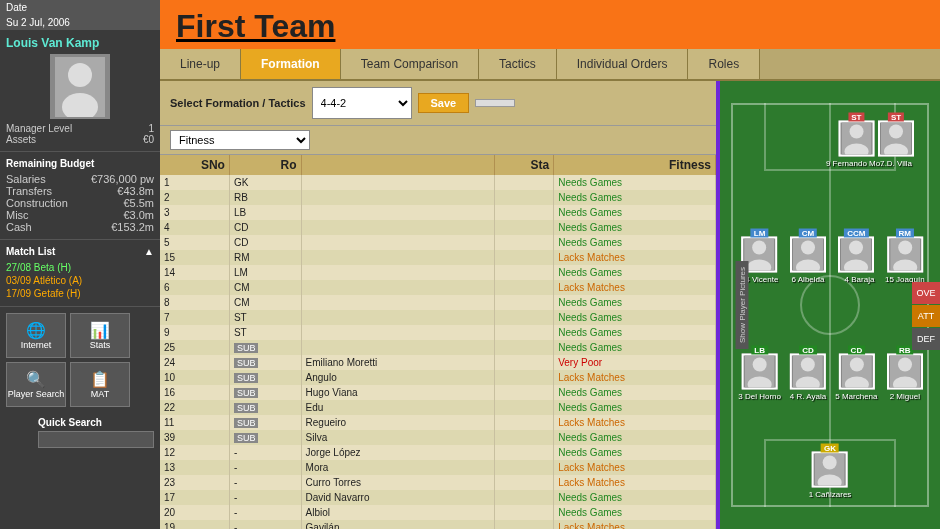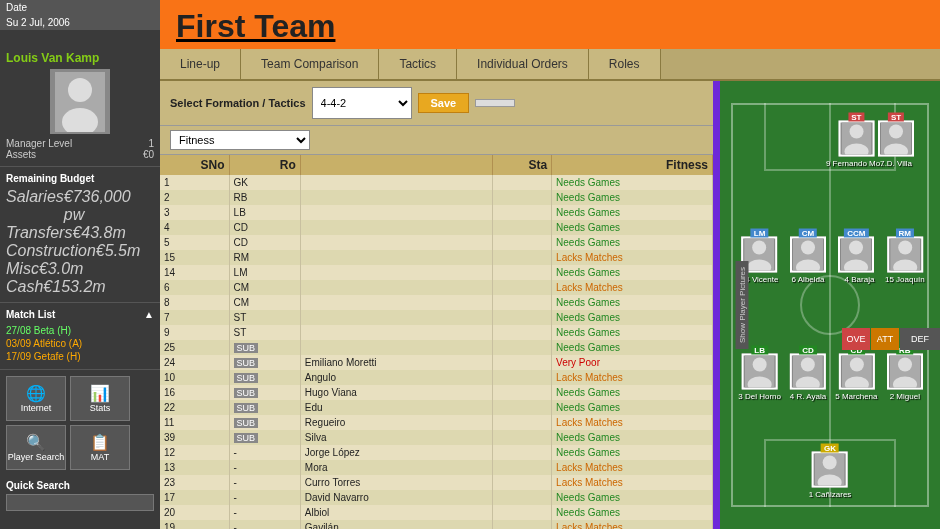--- a/index.html
+++ b/index.html
@@ -5,56 +5,56 @@
     * { margin: 0; padding: 0; box-sizing: border-box; }
     body { width: 940px; height: 529px; overflow: hidden; font-family: Arial, sans-serif; font-size: 11px; background: #2a2a2a; }
 
     .main-container { display: flex; width: 940px; height: 529px; }
 
     
     .sidebar { width: 160px; background: #3a3a3a; color: #ccc; flex-shrink: 0; }
     .sidebar-date { background: #555; color: #fff; padding: 2px 6px; font-size: 10px; }
     .sidebar-title { background: #555; color: #fff; padding: 2px 6px; font-size: 10px; }
     .manager-section { padding: 6px; border-bottom: 1px solid #555; }
-    .manager-name { color: #84cc16; font-weight: bold; font-size: 12px; margin-bottom: 4px; margin-top: 15px; }
+    .manager-name { color: #5eead4; font-weight: bold; font-size: 12px; margin-bottom: 4px; }
     .manager-avatar { width: 60px; height: 65px; background: #888; margin: 0 auto 4px; display: flex; align-items: center; justify-content: center; overflow: hidden; }
     .manager-avatar svg { width: 50px; height: 60px; }
     .manager-stats { font-size: 10px; color: #ccc; }
     .manager-stats div { display: flex; justify-content: space-between; }
     .budget-section { padding: 6px; border-bottom: 1px solid #555; }
     .budget-title { color: #fff; font-weight: bold; margin-bottom: 4px; font-size: 10px; }
-    .budget-row { display: flex; justify-content: flex-start; font-size: 16px; color: #ccc; font-style: italic; }
+    .budget-row { display: flex; justify-content: space-between; font-size: 11px; color: #ccc; }
     .match-list { padding: 6px; border-bottom: 1px solid #555; }
     .match-list-title { color: #fff; font-weight: bold; margin-bottom: 4px; font-size: 10px; display: flex; justify-content: space-between; }
     .match-item { font-size: 10px; color: #aaa; padding: 1px 0; }
     .match-item.green { color: #6f6; }
     .match-item.orange { color: #fa0; }
     .sidebar-icons { display: flex; flex-wrap: wrap; padding: 6px; gap: 4px; }
     .sidebar-icon-btn { width: 60px; height: 45px; background: #555; border: 1px solid #777; display: flex; flex-direction: column; align-items: center; justify-content: center; color: #fff; font-size: 9px; cursor: pointer; }
-    .quick-search { padding: 4px 6px; }
+    .quick-search { padding: 4px 6px; margin-left: 32px; }
     .quick-search-title { color: #fff; font-size: 10px; font-weight: bold; margin-bottom: 3px; }
     .quick-search input { width: 100%; background: #555; border: 1px solid #777; color: #fff; padding: 2px 4px; font-size: 10px; }
 
     
     .main-content { flex: 1; background: #d4c89a; display: flex; flex-direction: column; }
 
     
     .page-title { background: #f97316; padding: 8px 16px 4px; text-decoration: underline; }
     .page-title h1 { font-size: 32px; color: #222; font-weight: bold; font-family: Arial, sans-serif; }
 
     
     .tabs { display: flex; background: #b8a870; border-bottom: 2px solid #8a7a40; }
     .tab { padding: 8px 20px; color: #333; font-size: 12px; cursor: pointer; background: #c8b880; border-right: 1px solid #8a7a40; }
     .tab.active { background: #e8a820; color: #fff; font-weight: bold; }
 
     
     .content-area { display: flex; flex: 1; overflow: hidden; }
 
     
-    .left-panel { width: 560px; background: #d4c89a; display: flex; flex-direction: column; border-right: 7px solid #6d28d9; }
+    .left-panel { width: 560px; background: #d4c89a; display: flex; flex-direction: column; border-right: 4px solid #6d28d9; }
 
     
     .formation-controls { padding: 6px 10px; background: #c8b880; display: flex; align-items: center; gap: 6px; border-bottom: 1px solid #999; }
     .formation-label { font-size: 11px; color: #222; font-weight: bold; }
     .formation-select { background: #fff; border: 1px solid #888; padding: 8px 4px; font-size: 11px; width: 100px; }
     .save-btn { background: #e8a820; border: 1px solid #c08010; color: #fff; padding: 3px 12px; font-size: 11px; cursor: pointer; font-weight: bold; }
     .secondary-btn { background: #ddd; border: 1px solid #999; color: #444; padding: 3px 10px; font-size: 11px; cursor: pointer; }
 
     
     .fitness-bar { padding: 4px 10px; background: #c8b880; border-bottom: 1px solid #999; display: flex; align-items: center; gap: 6px; }
@@ -201,20 +201,21 @@
     </div>
   </div>
 
   <div class="main-content">
     <div class="page-title">
       <h1>First Team</h1>
     </div>
     <div class="tabs">
       <div id="tab-list" style="display: flex;">
           <div class="tab">Line-up</div>
+          <div class="tab active">Formation</div>
           <div class="tab">Team Comparison</div>
           <div class="tab">Tactics</div>
           <div class="tab">Individual Orders</div>
           <div class="tab">Roles</div>
         </div>
     </div>
     <div class="content-area">
 
       <div class="left-panel">
 
@@ -571,24 +572,24 @@
           <rect width="30" height="34" fill="#aaa"></rect>
           <circle cx="15" cy="10" r="7" fill="#ddd"></circle>
           <ellipse cx="15" cy="30" rx="12" ry="8" fill="#ddd"></ellipse>
         </svg>
       </div>
       <span class="player-name">1 Cañizares</span>
     </div>
   </div>
             </div>
 
-          <div style="position:absolute;right:0;bottom:40%;display:flex;flex-direction:row;gap:1px;">
+          <div style="position:absolute;right:0;bottom:40%;display:flex;flex-direction:column;gap:1px;">
             <div style="background:#cc4444;color:#fff;font-size:9px;padding:6px 3px;text-align:center;cursor:pointer;width:28px;">OVE</div>
             <div style="background:#cc7700;color:#fff;font-size:9px;padding:6px 3px;text-align:center;cursor:pointer;width:28px;">ATT</div>
-            <div style="background:#555;color:#fff;font-size:9px;padding:6px 3px;text-align:center;cursor:pointer;width:40px;">DEF</div>
+            <div style="background:#555;color:#fff;font-size:9px;padding:6px 3px;text-align:center;cursor:pointer;width:28px;">DEF</div>
           </div>
 
           <div style="position:absolute;left:-22px;top:50%;transform:translateY(-50%) rotate(-90deg);background:#555;color:#ccc;font-size:8px;padding:2px 6px;cursor:pointer;white-space:nowrap;">Show Player Pictures</div>
         </div>
       </div>
     </div>
   </div>
 </div>
 
 </body></html>

